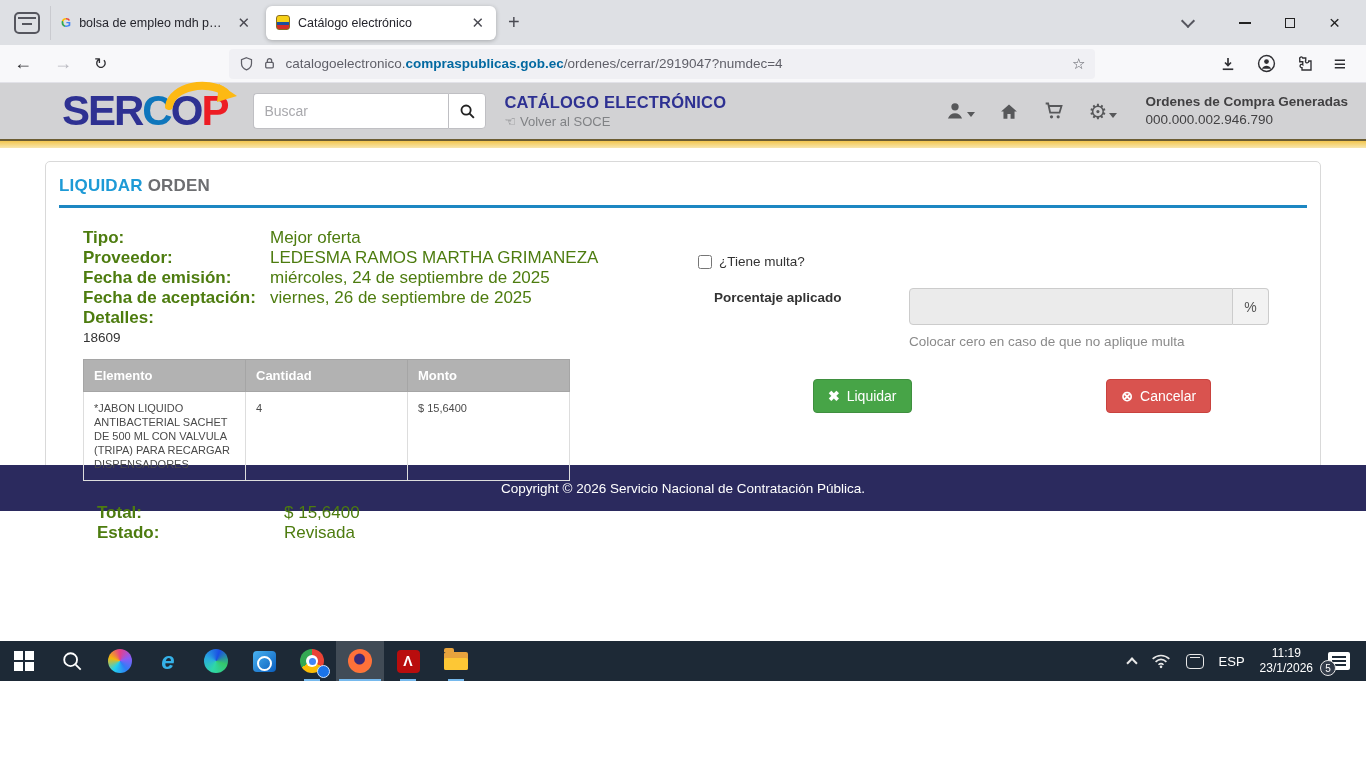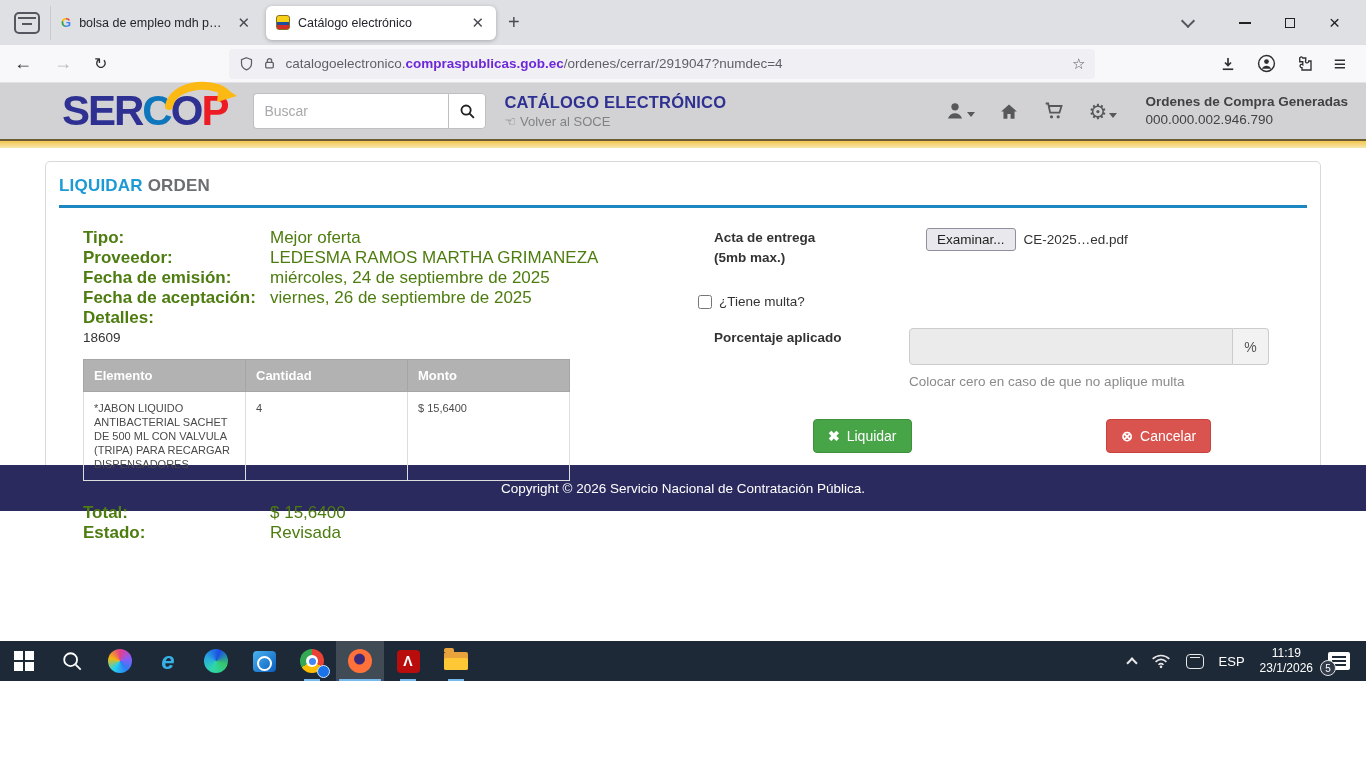--- a/index.html
+++ b/index.html
@@ -30,21 +30,21 @@
   .wc-close { font-size:19px; color:#222; line-height:1; }
 
   
   .navbar { height:38px; background:#f8f8fa; display:flex; align-items:center; padding:0 14px; border-bottom:1px solid #e2e2e8; }
   .nav-arrow { font-size:18px; color:#2f2f33; margin-right:22px; }
   .nav-arrow.disabled { color:#b8b8bf; }
   .nav-reload { font-size:16px; color:#2f2f33; }
   .urlbar { margin-left:122px; width:866px; height:30px; background:#f0f0f4; border-radius:4px;
             display:flex; align-items:center; padding:0 10px; gap:9px; font-size:13.5px; }
   .url-text { flex:1; white-space:nowrap; overflow:hidden; color:#5f5f68; }
-  .url-text b { color:#6d28d9; }
+  .url-text b { color:#0369a1; }
   .url-star { font-size:15px; color:#55565e; }
   .nav-right { margin-left:auto; display:flex; align-items:center; gap:20px; padding-right:6px; }
   .hamburger { font-size:21px; color:#2f2f33; }
 
   
   .site-header { height:56px; background:#d2d2d4; display:flex; align-items:center; padding:0 14px; }
   .logo { font-weight:900; font-size:42px; letter-spacing:-2px; line-height:1; margin-left:48px; position:relative; white-space:nowrap; }
   .logo .l-ser { color:#2e3192; } .logo .l-c { color:#0e76bc; } .logo .l-o { color:#2e3192; } .logo .l-p { color:#ed1c24; }
   .logo svg.swoosh { position:absolute; left:101px; top:-12px; }
   .searchbox { display:flex; margin-left:26px; }
@@ -72,21 +72,21 @@
   .cols { display:flex; margin-top:20px; }
   .col-left { width:620px; padding-left:24px; }
   .fgrid { display:grid; grid-template-columns:187px 1fr; font-size:17px; line-height:20px; color:#4d7c0f; }
   .fgrid .flabel { font-weight:bold; }
   .detalles-num { font-size:13.5px; color:#333; line-height:20px; }
 
   table.items { border-collapse:collapse; margin-top:11px; width:487px; table-layout:fixed; }
   table.items th { background:#b2b2b2; color:#fff; font-size:13px; font-weight:bold; text-align:left; padding:8px 10px; border:1px solid #a5a5a5; }
   table.items td { border:1px solid #ddd; vertical-align:top; padding:9px 10px; font-size:11px; color:#4a4a4a; height:88px; line-height:14px; }
   table.items td.elem { font-size:11px; }
-  .totals { margin-top:22px; }
+  .totals { margin-top:22px;margin-left:14px; }
 
   .col-right { flex:1; padding-left:35px; }
   .rrow { display:grid; grid-template-columns:195px 1fr; align-items:start; }
   .rlabel { font-weight:bold; font-size:13.5px; color:#333; line-height:20px; }
   .file-ctl { display:flex; align-items:center; gap:8px; margin-left:17px; }
   .examinar { font-size:13.5px; color:#222; background:#e9e9ed; border:1px solid #8f8f9d; border-radius:3px; padding:3px 10px; }
   .filename { font-size:13.5px; color:#333; }
   .multa-row { display:flex; align-items:center; gap:7px; margin:26px 0 0 -16px; font-size:13.5px; color:#333; }
   .multa-row input { width:14px; height:14px; }
   .pct-row { margin-top:19px; }
@@ -293,30 +293,20 @@
 
         <div class="fgrid totals">
           <span class="flabel">Total:</span>
           <span>$ 15,6400</span>
           <span class="flabel">Estado:</span>
           <span>Revisada</span>
         </div>
       </div>
 
       <div class="col-right">
-        <div class="rrow">
-          <div class="rlabel">
-            <div>Acta de entrega</div>
-            <div>(5mb max.)</div>
-          </div>
-          <div class="file-ctl">
-            <button class="examinar">Examinar...</button>
-            <span class="filename">CE-2025…ed.pdf</span>
-          </div>
-        </div>
 
         <div class="multa-row">
           <input type="checkbox" style="">
           <span>¿Tiene multa?</span>
         </div>
 
         <div class="rrow pct-row">
           <div class="rlabel">Porcentaje aplicado</div>
           <div>
             <div class="input-group">

